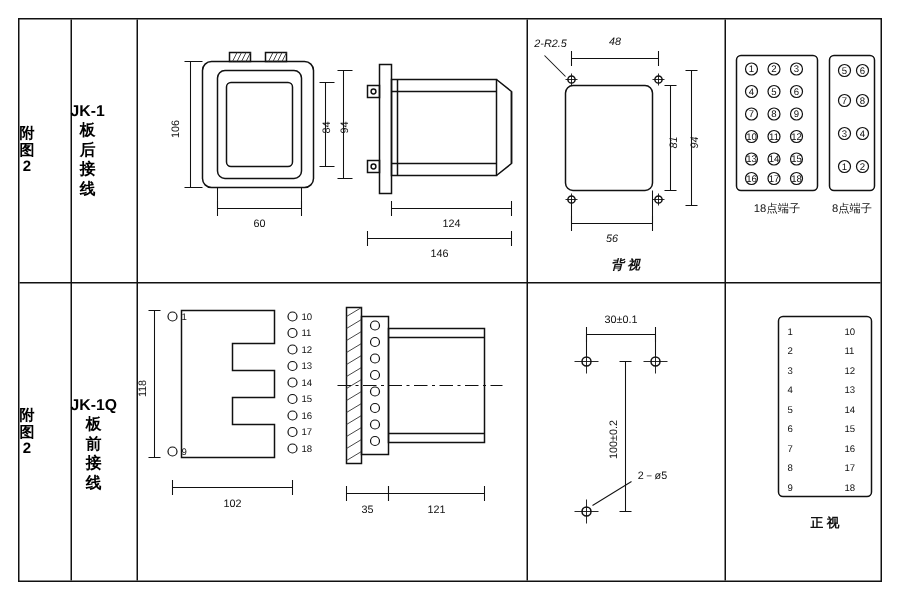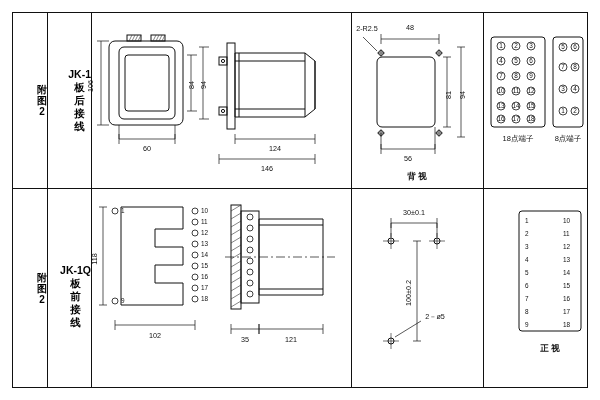--- a/index.html
+++ b/index.html
@@ -6,21 +6,21 @@
   body{width:600px;height:400px;font-family:"Liberation Sans","DejaVu Sans",sans-serif;color:#000;}
   #sheet{position:relative;width:600px;height:400px;overflow:hidden;background:#fff;}
 
   .tbl{position:absolute;left:12px;top:12px;width:576px;height:376px;border:1px solid #111;box-sizing:border-box;}
   .vline{position:absolute;top:0;bottom:0;width:1px;background:#111;}
   .hline{position:absolute;left:0;right:0;height:1px;background:#111;}
 
   .cell{position:absolute;box-sizing:border-box;}
 
   .vlabel{
-    display:flex;align-items:center;justify-content:flex-end;
+    display:flex;align-items:center;justify-content:flex-start;
     text-align:center;line-height:1.12;font-size:10px;font-weight:bold;
     letter-spacing:0px;
   }
   .namecol{font-size:10.5px;font-weight:bold;line-height:1.25;}
 
   svg{display:block;}
   .dim{font-size:7.2px;font-family:"Liberation Sans",sans-serif;}
   .cap{font-size:7.5px;}
   .capb{font-size:8.5px;font-weight:bold;}
   .num{font-size:6.4px;}
@@ -49,21 +49,21 @@
     <div class="cell vlabel namecol" style="left:34px;top:0;width:44px;height:175px;">
       <div>
         <div>JK-1</div>
         <div>板</div>
         <div>后</div>
         <div>接</div>
         <div>线</div>
       </div>
     </div>
 
-    <div class="cell" style="left:66px;top:0;width:260px;height:175px;">
+    <div class="cell" style="left:92px;top:0;width:260px;height:175px;">
       <svg width="260" height="175" viewBox="0 0 260 175">
         <g fill="none" stroke="#111" stroke-width="1">
 
           <rect x="30" y="28" width="74" height="84" rx="6" ry="6"></rect>
 
           <rect x="40" y="34" width="56" height="72" rx="5" ry="5"></rect>
 
           <rect x="46" y="42" width="44" height="56" rx="3" ry="3"></rect>
 
           <rect x="48" y="22" width="14" height="6"></rect>
@@ -138,21 +138,21 @@
           <text x="14" y="73" transform="rotate(-90 14,73)">106</text>
           <text x="115" y="72" transform="rotate(-90 115,72)">84</text>
           <text x="127" y="72" transform="rotate(-90 127,72)">94</text>
           <text x="68" y="138">60</text>
           <text x="196" y="138">124</text>
           <text x="188" y="158">146</text>
         </g>
       </svg>
     </div>
 
-    <div class="cell" style="left:338px;top:0;width:132px;height:175px;">
+    <div class="cell" style="left:338px;top:0;width:132px;height:175px;font-style:italic;">
       <svg width="132" height="175" viewBox="0 0 132 175">
         <g fill="none" stroke="#111" stroke-width="1">
 
           <rect x="26" y="44" width="58" height="70" rx="5" ry="5"></rect>
 
           <circle cx="30" cy="40" r="2.4"></circle>
           <circle cx="88" cy="40" r="2.4"></circle>
           <circle cx="30" cy="120" r="2.4"></circle>
           <circle cx="88" cy="120" r="2.4"></circle>
 

